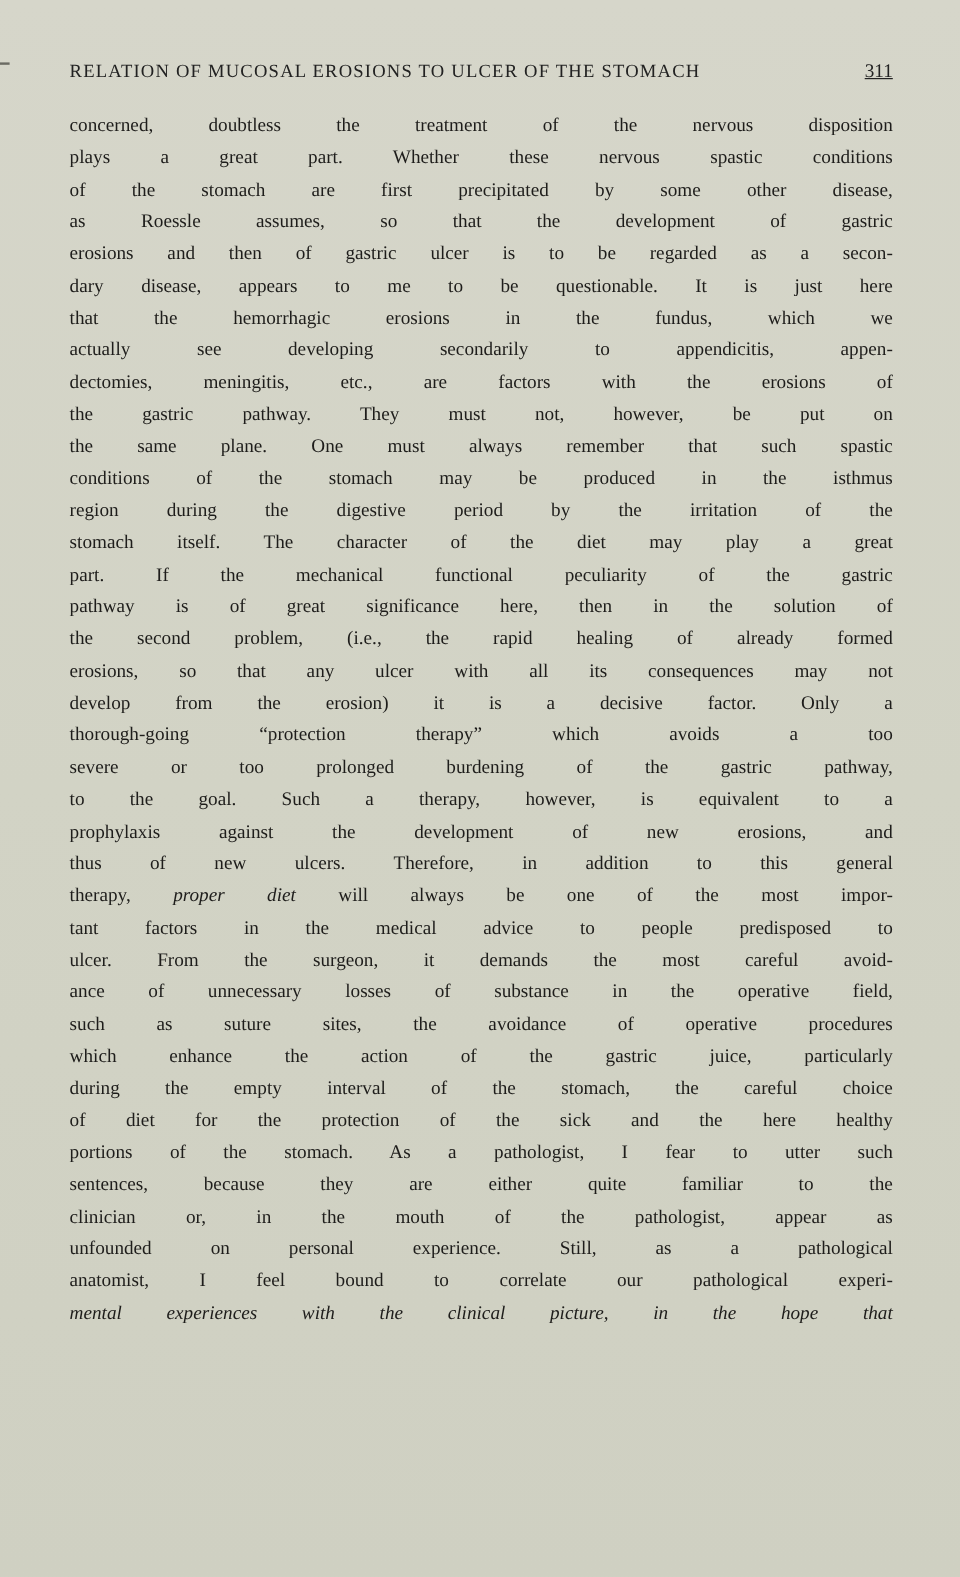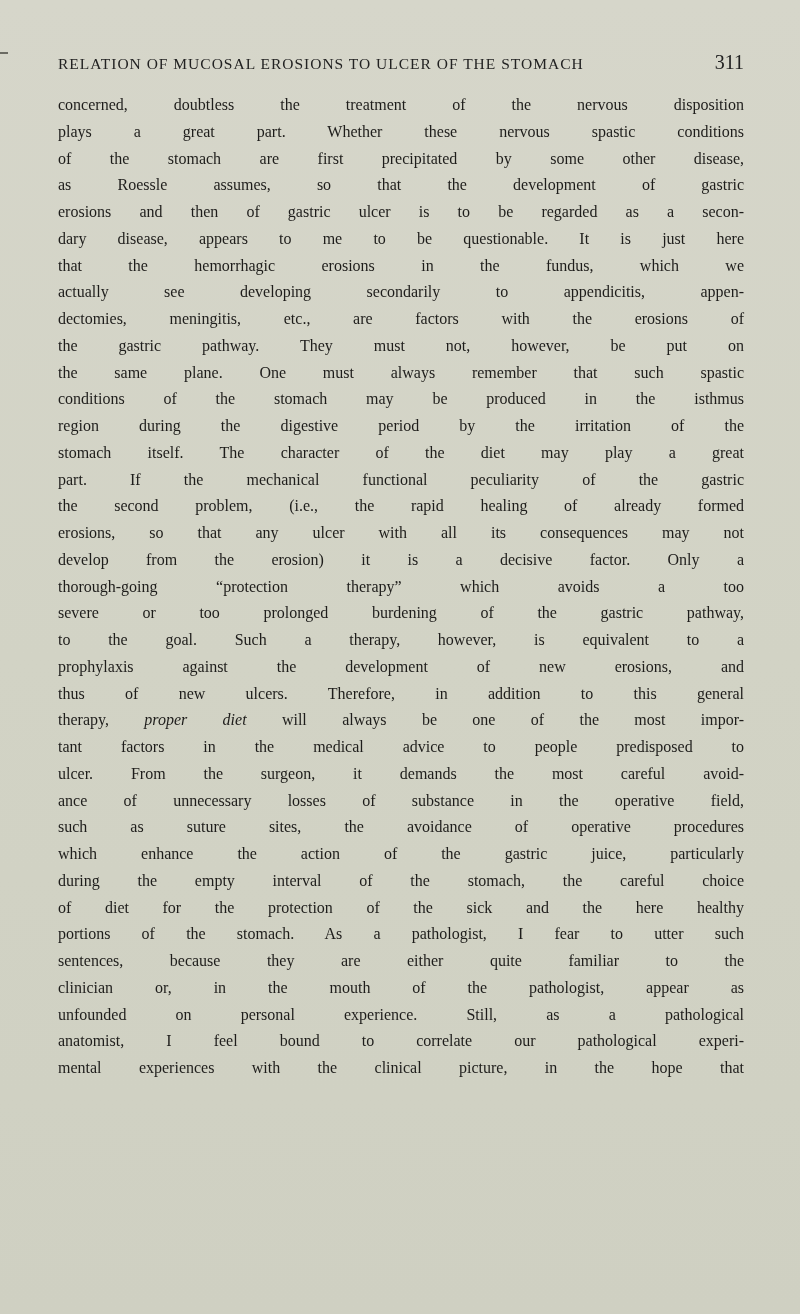--- a/index.html
+++ b/index.html
@@ -11,31 +11,31 @@
     font-family: "Liberation Serif", "DejaVu Serif", serif;
     position: relative;
   }
   .page { position: absolute; left: 0; top: 0; width: 772px; height: 1314px; }
   .running-head {
     position: absolute; left: 58px; top: 51px; width: 686px;
     display: flex; justify-content: space-between; align-items: baseline;
     font-size: 15.5px; letter-spacing: 0.6px; color: #222;
   }
   .running-head .title { font-variant: small-caps; text-transform: uppercase; font-size: 15.5px; letter-spacing: 1px; }
-  .running-head .pageno { font-size: 20px; letter-spacing: 0; }
+  .running-head .pageno { font-size: 16px; letter-spacing: 0; text-decoration: underline; }
   .body-text {
     position: absolute; left: 58px; top: 92px; width: 686px;
     font-size: 16px; line-height: 26.75px;
   }
   .line {
     display: block; white-space: nowrap;
     text-align: justify; text-align-last: justify;
     height: 26.75px;
   }
-  .line.last { text-align-last: justify; }
+  .line.last { text-align-last: justify; font-style: italic; }
   .it { font-style: italic; }
   .margin-mark { position: absolute; left: 0; top: 52px; width: 8px; height: 2px; background: #6b6b63; }
 </style>
 </head>
 <body>
 
 <div class="page">
   <div class="margin-mark"></div>
 
   <div class="running-head">
@@ -52,20 +52,21 @@
     <span class="line">dary disease, appears to me to be questionable. It is just here</span>
     <span class="line">that the hemorrhagic erosions in the fundus, which we</span>
     <span class="line">actually see developing secondarily to appendicitis, appen-</span>
     <span class="line">dectomies, meningitis, etc., are factors with the erosions of</span>
     <span class="line">the gastric pathway. They must not, however, be put on</span>
     <span class="line">the same plane. One must always remember that such spastic</span>
     <span class="line">conditions of the stomach may be produced in the isthmus</span>
     <span class="line">region during the digestive period by the irritation of the</span>
     <span class="line">stomach itself. The character of the diet may play a great</span>
     <span class="line">part. If the mechanical functional peculiarity of the gastric</span>
+    <span class="line">pathway is of great significance here, then in the solution of</span>
     <span class="line">the second problem, (i.e., the rapid healing of already formed</span>
     <span class="line">erosions, so that any ulcer with all its consequences may not</span>
     <span class="line">develop from the erosion) it is a decisive factor. Only a</span>
     <span class="line">thorough-going “protection therapy” which avoids a too</span>
     <span class="line">severe or too prolonged burdening of the gastric pathway,</span>
     <span class="line">to the goal. Such a therapy, however, is equivalent to a</span>
     <span class="line">prophylaxis against the development of new erosions, and</span>
     <span class="line">thus of new ulcers. Therefore, in addition to this general</span>
     <span class="line"><span>therapy, </span><span class="it">proper diet</span><span> will always be one of the most impor-</span></span>
     <span class="line">tant factors in the medical advice to people predisposed to</span>

